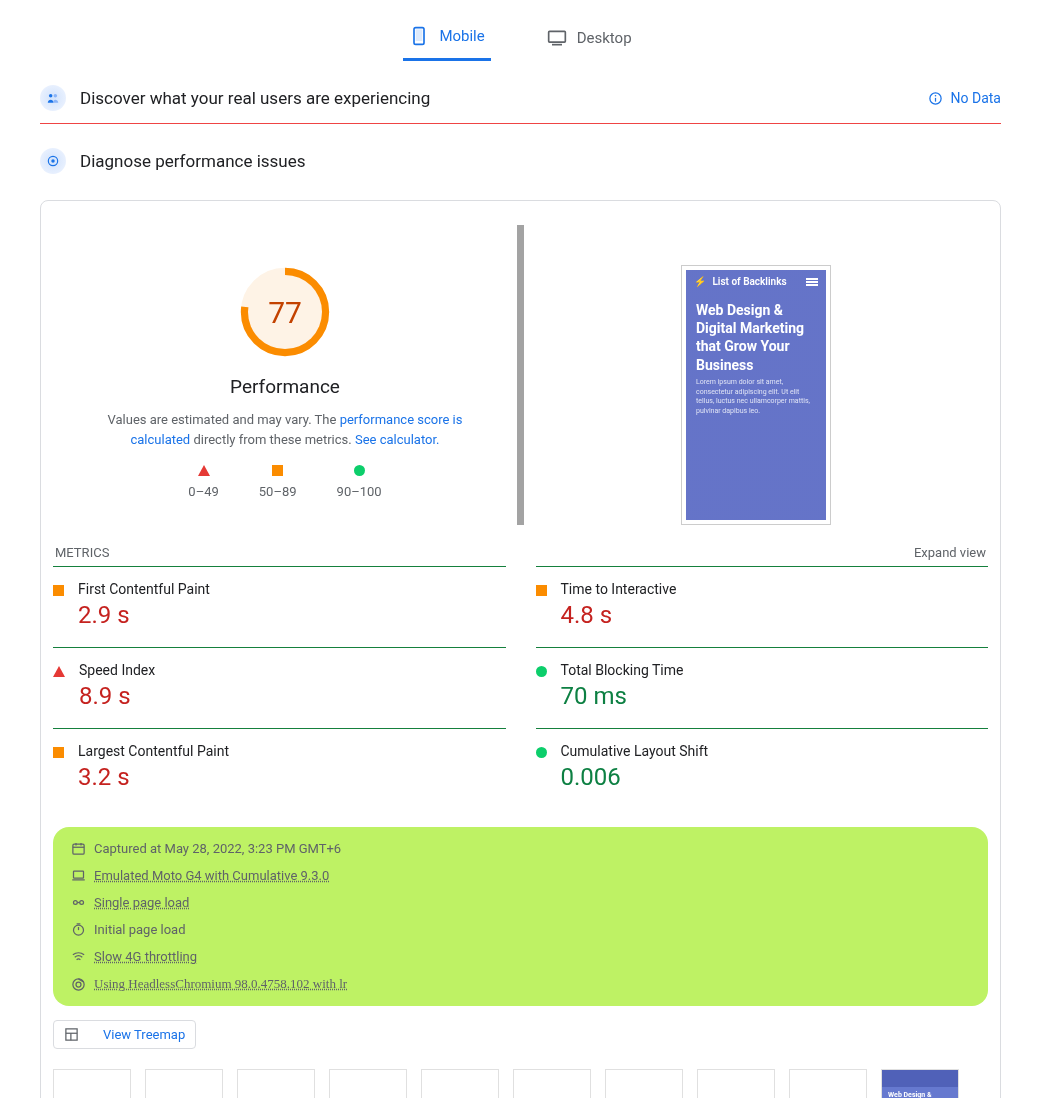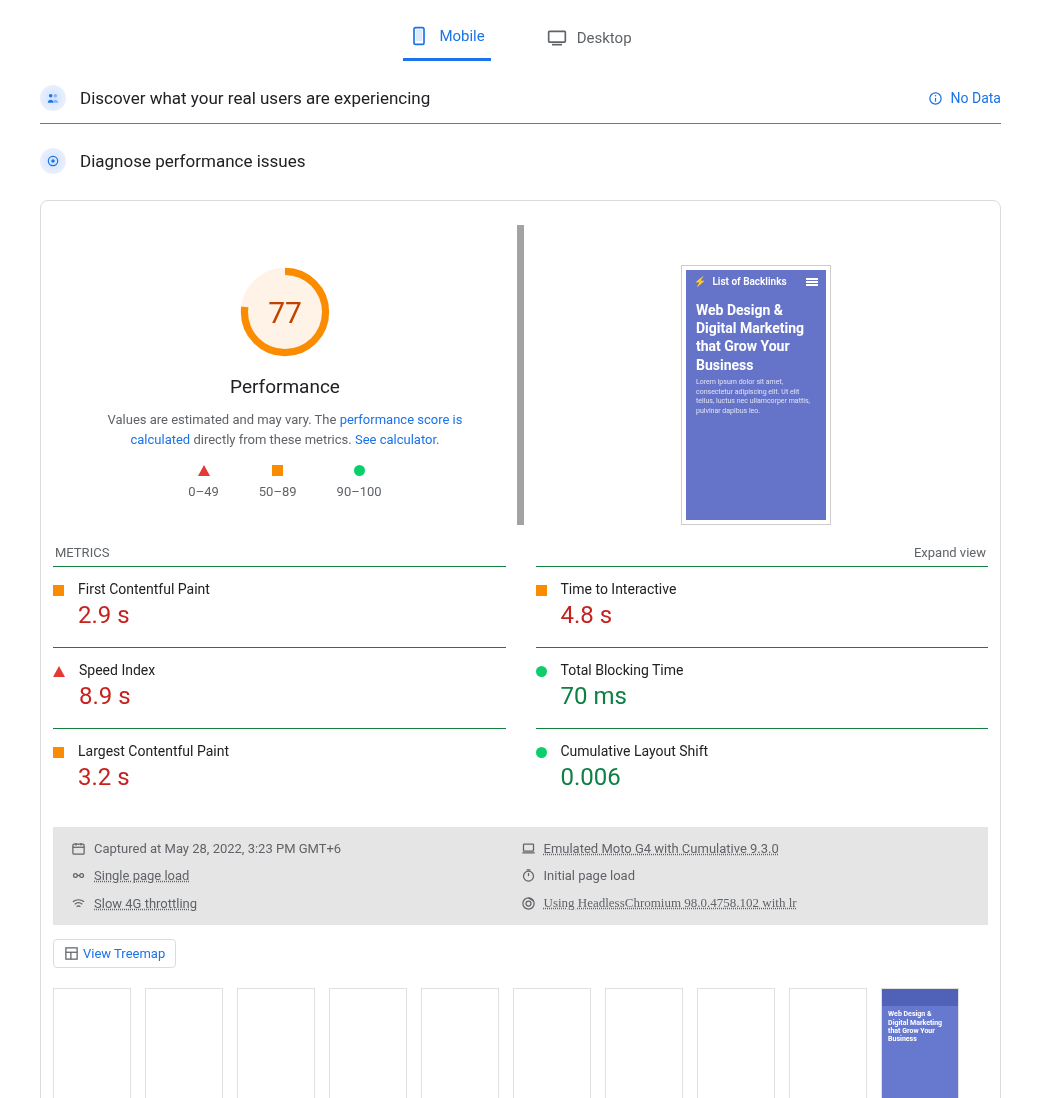--- a/index.html
+++ b/index.html
@@ -49,26 +49,26 @@
   .metrics-head{display:flex;align-items:center;padding:20px 2px 6px 2px;font-size:13px;color:#5f6368;}
   .metrics-head .exp{margin-left:auto;cursor:pointer;}
   .metrics-grid{display:grid;grid-template-columns:1fr 1fr;column-gap:30px;}
   .metric{border-top:1px solid #15803d;padding:14px 0 18px 0;display:flex;gap:14px;}
   .metric .ind{margin-top:4px;}
   .metric .lbl{font-size:14px;color:#202124;}
   .metric .val{font-size:24px;margin-top:4px;}
   .val.red{color:#c5221f;}
   .val.green{color:#0d8043;}
 
-  .env{background:#e5e5e5;border-radius:0;display:grid;grid-template-columns:1fr 1fr;row-gap:12px;padding:14px 18px;margin-top:18px;font-size:13px;color:#5f6368;}
+  .env{background:#bef264;border-radius:16px;display:grid;grid-template-columns:1fr;row-gap:12px;padding:14px 18px;margin-top:18px;font-size:13px;color:#5f6368;}
   .env .cell{display:flex;align-items:center;gap:8px;}
   .env .u{text-decoration:underline dotted;}
   .ico{width:15px;height:15px;fill:currentColor;color:#5f6368;flex-shrink:0;}
 
-  .treemap{display:inline-flex;align-items:center;gap:4px;border:1px solid #dadce0;border-radius:4px;padding:6px 10px;margin-top:14px;color:#1a73e8;font-size:13px;cursor:pointer;}
+  .treemap{display:inline-flex;align-items:center;gap:24px;border:1px solid #dadce0;border-radius:4px;padding:6px 10px;margin-top:14px;color:#1a73e8;font-size:13px;cursor:pointer;}
   .treemap .ico{color:#5f6368;}
 
   .thumbs{display:flex;gap:14px;margin-top:20px;}
   .thumb{flex:1;aspect-ratio:55/100;max-width:78px;border:1px solid #e0e0e0;background:#fff;}
   .thumb.filled{background:#6679cf;position:relative;overflow:hidden;}
   .thumb.filled .mini{position:absolute;inset:0;}
   .mini .mini-bar{height:12%;background:#5061b8;}
   .mini .mini-txt{padding:6% 8%;}
 </style>
 </head>

